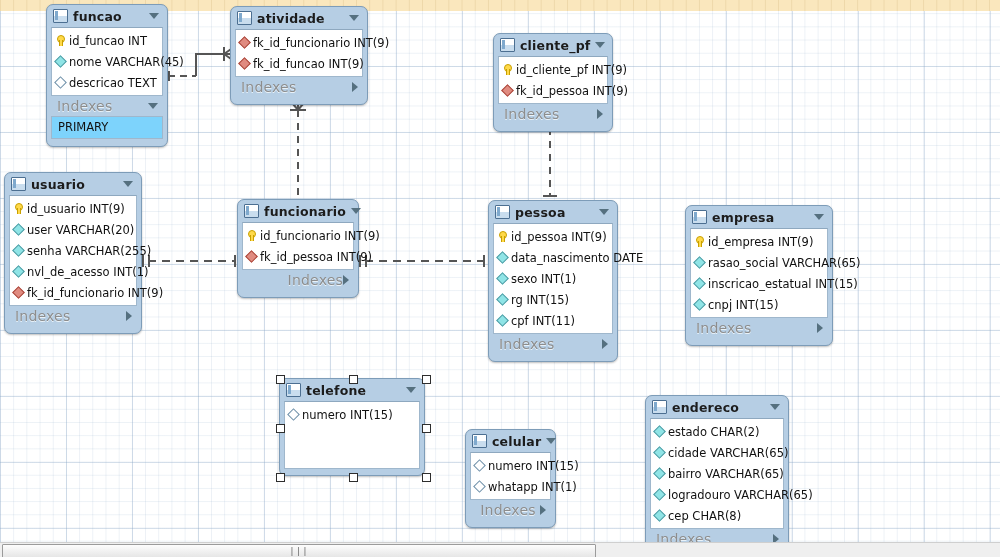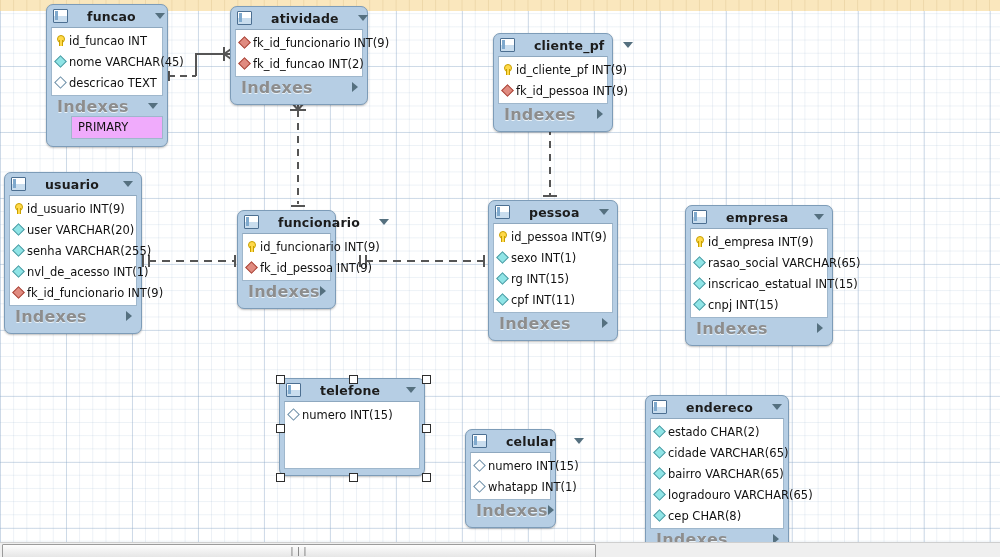--- a/index.html
+++ b/index.html
@@ -32,21 +32,21 @@
     position:absolute;z-index:6;
     background:#b6cee4;
     border:1px solid #7d9cb8;
     border-radius:7px;
     box-shadow:0 1px 2px rgba(0,0,0,.25);
     padding:0 4px 7px 4px;
     box-sizing:border-box;
   }
   .tbl-head{
     height:22px;display:flex;align-items:center;
-    padding:0 3px 0 2px;gap:19px;
+    padding:0 3px 0 2px;gap:5px;
     position:relative;
   }
   .tbl-icon{
     width:13px;height:12px;border:1px solid #4c6f91;
     background:linear-gradient(#ffffff 0 48%, #c9ddee 48% 100%);
     border-radius:1px;flex:0 0 auto;position:relative;
   }
   .tbl-icon:before{
     content:"";position:absolute;left:1px;top:1px;width:3px;height:9px;
     background:#7fa9cd;
@@ -91,26 +91,26 @@
     border:1px solid #6d8fa8;box-sizing:border-box;
   }
   .dia.cyan{background:#8fe4e6;border-color:#4f9ba3;}
   .dia.white{background:#ffffff;border-color:#6d8fa8;}
   .dia.red{background:#e08b80;border-color:#a9463a;}
   .idx{
     height:20px;display:flex;align-items:center;
     background:#b6cee4;padding:0 4px 0 6px;
   }
   .idx-label{
-    flex:1 1 auto;font-size:16px;font-weight:bold;color:#8d8d8d;
+    flex:1 1 auto;font-size:14px;font-weight:normal;color:#8d8d8d;
     text-shadow:0 1px 0 #e9f2f9;letter-spacing:.2px;
   }
   .idx-body{
-    background:#f0abfc;border:1px solid #9fb7cc;
-    font-size:11.5px;color:#111;padding:2px 6px;height:17px;line-height:17px;margin-left:20px;
+    background:#7dd3fc;border:1px solid #9fb7cc;
+    font-size:11.5px;color:#111;padding:2px 6px;height:17px;line-height:17px;
   }
   
   .sel .handle{
     position:absolute;width:7px;height:7px;background:#ffffff;
     border:1px solid #2d2d2d;z-index:9;
   }
   
   .conn{position:absolute;z-index:4;}
   svg.conn{overflow:visible;}
   
@@ -223,21 +223,21 @@
           <span class="tbl-title">atividade</span>
           <span class="caret"></span>
         </div>
         <div class="cols">
           <div class="col">
             <span class="dia red"></span>
             <span>fk_id_funcionario INT(9)</span>
           </div>
           <div class="col">
             <span class="dia red"></span>
-            <span>fk_id_funcao INT(2)</span>
+            <span>fk_id_funcao INT(9)</span>
           </div>
         </div>
         <div class="idx">
           <span class="idx-label">Indexes</span>
           <span class="caret right"></span>
         </div>
       </div>
       <div class="tbl" style="left: 493px; top: 33px; width: 120px;">
         <div class="tbl-head">
           <span class="tbl-icon"></span>
@@ -285,21 +285,21 @@
           <div class="col">
             <span class="dia red"></span>
             <span>fk_id_funcionario INT(9)</span>
           </div>
         </div>
         <div class="idx">
           <span class="idx-label">Indexes</span>
           <span class="caret right"></span>
         </div>
       </div>
-      <div class="tbl" style="left: 237px; top: 210px; width: 99px;">
+      <div class="tbl" style="left: 237px; top: 199px; width: 122px; text-align: right;">
         <div class="tbl-head">
           <span class="tbl-icon"></span>
           <span class="tbl-title">funcionario</span>
           <span class="caret"></span>
         </div>
         <div class="cols">
           <div class="col">
             <span class="key pk"></span>
             <span>id_funcionario INT(9)</span>
           </div>
@@ -316,20 +316,24 @@
       <div class="tbl" style="left: 488px; top: 200px; width: 130px;">
         <div class="tbl-head">
           <span class="tbl-icon"></span>
           <span class="tbl-title">pessoa</span>
           <span class="caret"></span>
         </div>
         <div class="cols">
           <div class="col">
             <span class="key pk"></span>
             <span>id_pessoa INT(9)</span>
+          </div>
+          <div class="col">
+            <span class="dia cyan"></span>
+            <span>data_nascimento DATE</span>
           </div>
           <div class="col">
             <span class="dia cyan"></span>
             <span>sexo INT(1)</span>
           </div>
           <div class="col">
             <span class="dia cyan"></span>
             <span>rg INT(15)</span>
           </div>
           <div class="col">

